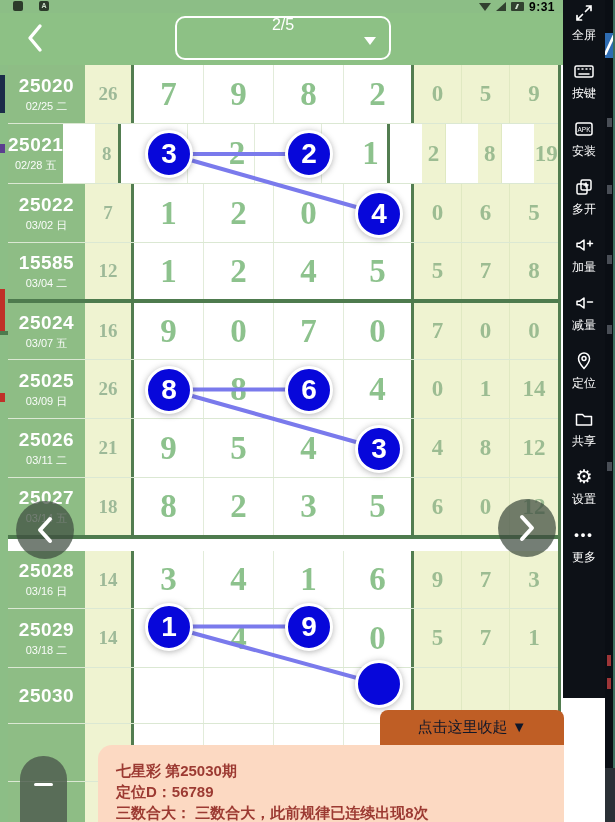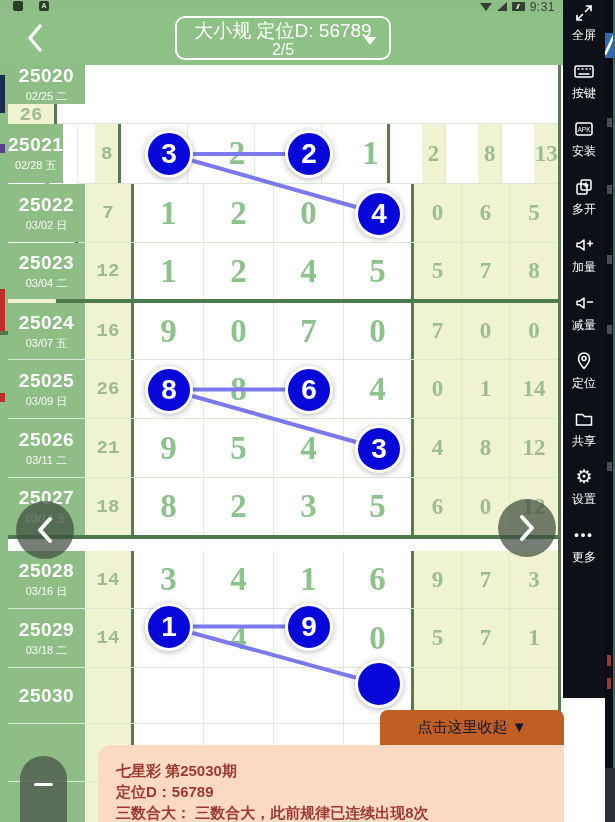--- a/index.html
+++ b/index.html
@@ -9,42 +9,42 @@
 
 .status{position:absolute;left:0;top:0;width:615px;height:13px;background:#8cbe86;z-index:30}
 .st-app{position:absolute;top:1px;width:10px;height:10px;background:#2c3b2a;border-radius:2px}
 .st-app.a1{left:13px}
 .st-app.a2{left:39px;color:#cfe0cc;font-size:7px;font-weight:bold;text-align:center;line-height:10px}
 .st-right{position:absolute;right:60px;top:0;height:13px;display:flex;align-items:center;gap:5px}
 .tri-down{width:0;height:0;border-left:6px solid transparent;border-right:6px solid transparent;border-top:8px solid #31412f}
 .tri-signal{width:0;height:0;border-left:10px solid transparent;border-bottom:9px solid #31412f}
 .battery{position:relative;width:13px;height:9px;background:#31412f;border-radius:1px}
 .battery .bolt{position:absolute;left:5px;top:2px;width:2px;height:5px;background:#cfe0cc;transform:skewX(-22deg)}
-.st-time{font-size:12px;font-weight:normal;color:#404040;letter-spacing:.5px}
+.st-time{font-size:12px;font-weight:bold;color:#000000;letter-spacing:.5px}
 
 
 .header{position:absolute;left:0;top:13px;width:615px;height:52px;background:#8dc185;z-index:29}
 .back{position:absolute;left:20px;top:7px;width:30px;height:36px;display:flex;align-items:center;justify-content:center;cursor:pointer}
 .titlebox{position:absolute;left:175px;top:3px;width:216px;height:44px;border:2px solid #fff;border-radius:10px;color:#fff;text-align:center;cursor:pointer}
 .titlebox .tt{font-size:19px;line-height:24px;margin-top:1px;white-space:nowrap}
 .titlebox .pg{font-size:16px;line-height:14px}
 .caret{position:absolute;right:13px;top:19px;width:0;height:0;border-left:6px solid transparent;border-right:6px solid transparent;border-top:8px solid #fff}
 
 
 .ledge{position:absolute;left:0;top:13px;width:8px;height:809px;background:#8cbe86;z-index:28}
 .ledge div{position:absolute;left:0;width:5px}
 
 
 .table{position:absolute;left:8px;top:63px;width:553px;border-top:2px solid #a6c79a;border-right:3px solid #527d50;background:#fff;z-index:1}
 .trow{display:flex;border-bottom:1px solid #dbe8d3}
 .trow.grp{border-bottom:4px solid #4e7b4e}
 .cl{width:77px;background:#8ebd85;color:#fff;display:flex;flex-direction:column;align-items:center;justify-content:center;gap:2px}
 .cl .pd{font-size:19px;font-weight:bold;letter-spacing:.5px}
 .cl .dt{font-size:11px;opacity:.95}
-.cc{width:49px;background:#eff3d1;border-right:3px solid #527d50;display:flex;align-items:center;justify-content:center;font-family:Liberation Mono, monospace;font-weight:bold;font-size:19px;color:#9db998}
+.cc{width:49px;background:#eff3d1;border-right:3px solid #527d50;display:flex;align-items:center;justify-content:center;font-family:Liberation Serif, serif;font-weight:bold;font-size:19px;color:#9db998}
 .cm{width:70px;background:#fff;border-right:1px solid #e2ecda;display:flex;align-items:center;justify-content:center;font-family:"Liberation Serif",serif;font-weight:bold;font-size:33px;color:#8dc28d}
 .cm.last{border-right:3px solid #527d50}
 .ce{width:48px;background:#eff3d1;border-right:1px solid #e0e9c2;display:flex;align-items:center;justify-content:center;font-family:"Liberation Serif",serif;font-weight:bold;font-size:23px;color:#9cbc92}
 .ce.last{border-right:none}
 
 
 svg.lines{position:absolute;left:0;top:0;z-index:2;pointer-events:none}
 svg.lines line{stroke:#7a7aec;stroke-width:4;stroke-linecap:round}
 .circ{position:absolute;width:48px;height:48px;border-radius:50%;background:#0707da;border:3px solid #fff;box-shadow:0 1px 6px rgba(40,40,40,.35);color:#fff;font-size:28px;font-weight:bold;display:flex;align-items:center;justify-content:center;z-index:3;font-family:"Liberation Sans",sans-serif}
 
@@ -84,21 +84,21 @@
     <div style="top:0;height:20px;background:#3a6ea5"></div>
     <div style="top:20px;height:12px;background:#16233a"></div>
     <div style="top:62px;height:38px;background:#1b2c49"></div>
     <div style="top:131px;height:9px;background:#5b3e8f"></div>
     <div style="top:276px;height:42px;background:#c03028"></div>
     <div style="top:318px;height:4px;background:#4e7b4e;width:8px"></div>
     <div style="top:380px;height:9px;background:#c03028"></div>
   </div>
 
   <div class="table">
-      <div class="trow" style="height: 59px; flex-direction: column;">
+      <div class="trow" style="height: 59px;">
         <div class="cl">
           <div class="pd">25020</div>
           <div class="dt">02/25 二</div>
         </div>
         <div class="cc">26</div>
         <div class="cm">7</div>
         <div class="cm">9</div>
         <div class="cm">8</div>
         <div class="cm last">2</div>
         <div class="ce">0</div>
@@ -110,39 +110,39 @@
           <div class="pd">25021</div>
           <div class="dt">02/28 五</div>
         </div>
         <div class="cc">8</div>
         <div class="cm">3</div>
         <div class="cm">2</div>
         <div class="cm">2</div>
         <div class="cm last">1</div>
         <div class="ce">2</div>
         <div class="ce">8</div>
-        <div class="ce last">13</div>
+        <div class="ce last">19</div>
       </div>
       <div class="trow" style="height: 59px;">
         <div class="cl">
           <div class="pd">25022</div>
           <div class="dt">03/02 日</div>
         </div>
         <div class="cc">7</div>
         <div class="cm">1</div>
         <div class="cm">2</div>
         <div class="cm">0</div>
         <div class="cm last">4</div>
         <div class="ce">0</div>
         <div class="ce">6</div>
         <div class="ce last">5</div>
       </div>
       <div class="trow grp" style="height: 60px;">
         <div class="cl">
-          <div class="pd">25023</div>
+          <div class="pd">15585</div>
           <div class="dt">03/04 二</div>
         </div>
         <div class="cc">12</div>
         <div class="cm">1</div>
         <div class="cm">2</div>
         <div class="cm">4</div>
         <div class="cm last">5</div>
         <div class="ce">5</div>
         <div class="ce">7</div>
         <div class="ce last">8</div>
@@ -301,21 +301,20 @@
     </div>
   </div>
 
   <div class="header">
     <div class="back">
       <svg width="18" height="30" viewBox="0 0 18 30">
           <polyline points="14,3 4,15 14,27" fill="none" stroke="#fff" stroke-width="3.4" stroke-linecap="round" stroke-linejoin="round"></polyline>
         </svg>
     </div>
     <div class="titlebox">
-      <div class="tt">大小规 定位D: 56789</div>
       <div class="pg">2/5</div>
       <div class="caret"></div>
     </div>
   </div>
 
   <div class="nav left">
     <svg width="22" height="30" viewBox="0 0 22 30">
         <polyline points="16,4 6,15 16,26" fill="none" stroke="#fff" stroke-width="4" stroke-linecap="round" stroke-linejoin="round"></polyline>
       </svg>
   </div>

